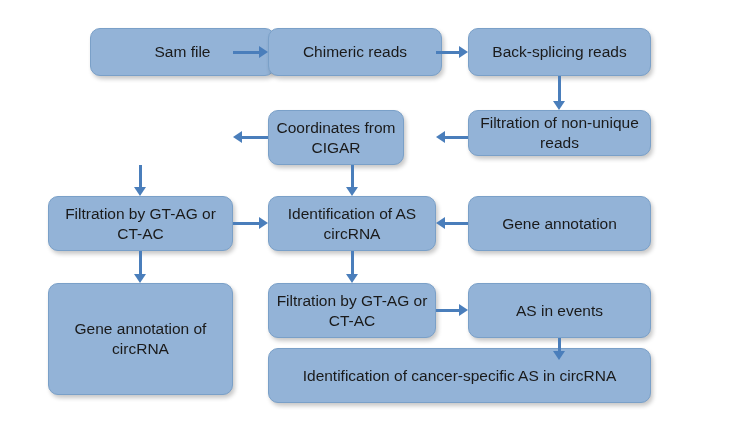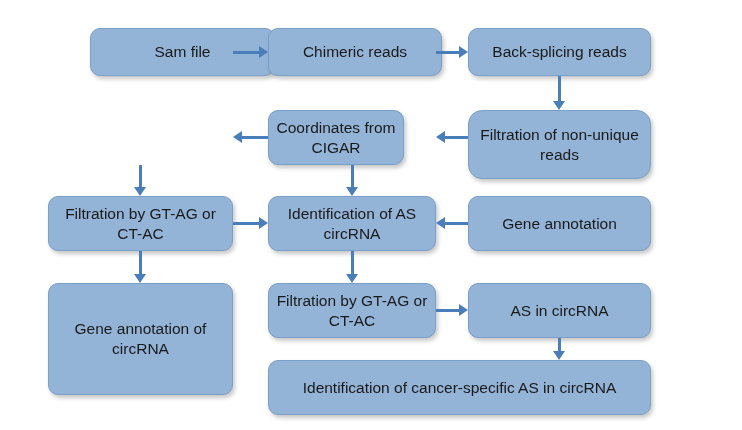--- a/index.html
+++ b/index.html
@@ -35,31 +35,31 @@
     display: block;
     width: 100%;
   }
   
   .n-sam          { left: 48px;  top: 28px;  width: 185px; height: 48px; margin-left: 42px; }
   .n-chimeric     { left: 268px; top: 28px;  width: 174px; height: 48px; }
   .n-backsplice   { left: 468px; top: 28px;  width: 183px; height: 48px; }
 
   .n-identcirc    { left: 48px;  top: 110px; width: 185px; height: 55px; }
   .n-coords       { left: 268px; top: 110px; width: 136px; height: 55px; }
-  .n-filtnonuniq  { left: 468px; top: 110px; width: 183px; height: 69px; border-radius: 14px; }
+  .n-filtnonuniq  { left: 468px; top: 110px; width: 183px; height: 46px; }
 
   .n-filtgtag1    { left: 48px;  top: 196px; width: 185px; height: 55px; }
   .n-identas      { left: 268px; top: 196px; width: 168px; height: 55px; }
   .n-geneanno     { left: 468px; top: 196px; width: 183px; height: 55px; }
 
   .n-geneannocirc { left: 48px;  top: 283px; width: 185px; height: 112px; }
   .n-filtgtag2    { left: 268px; top: 283px; width: 168px; height: 55px; }
   .n-ascirc       { left: 468px; top: 283px; width: 183px; height: 55px; }
 
-  .n-identcancer  { left: 268px; top: 360px; width: 383px; height: 55px; }
+  .n-identcancer  { left: 268px; top: 348px; width: 383px; height: 55px; }
 
   
   .arrow { position: absolute; }
   .arrow .line {
     position: absolute;
     background: #4a7ebb;
   }
   .arrow .head {
     position: absolute;
     width: 0; height: 0;
@@ -176,21 +176,21 @@
     <span>Gene annotation</span>
   </div>
 
   <div class="node n-geneannocirc">
     <span>Gene annotation of circRNA</span>
   </div>
   <div class="node n-filtgtag2">
     <span>Filtration by GT-AG or CT-AC</span>
   </div>
   <div class="node n-ascirc">
-    <span>AS in circRNA</span>
+    <span>AS in events</span>
   </div>
 
   <div class="node n-identcancer">
     <span>Identification of cancer-specific AS in circRNA</span>
   </div>
 
   <div class="arrow a1">
     <div class="line"></div>
     <div class="head right"></div>
   </div>

